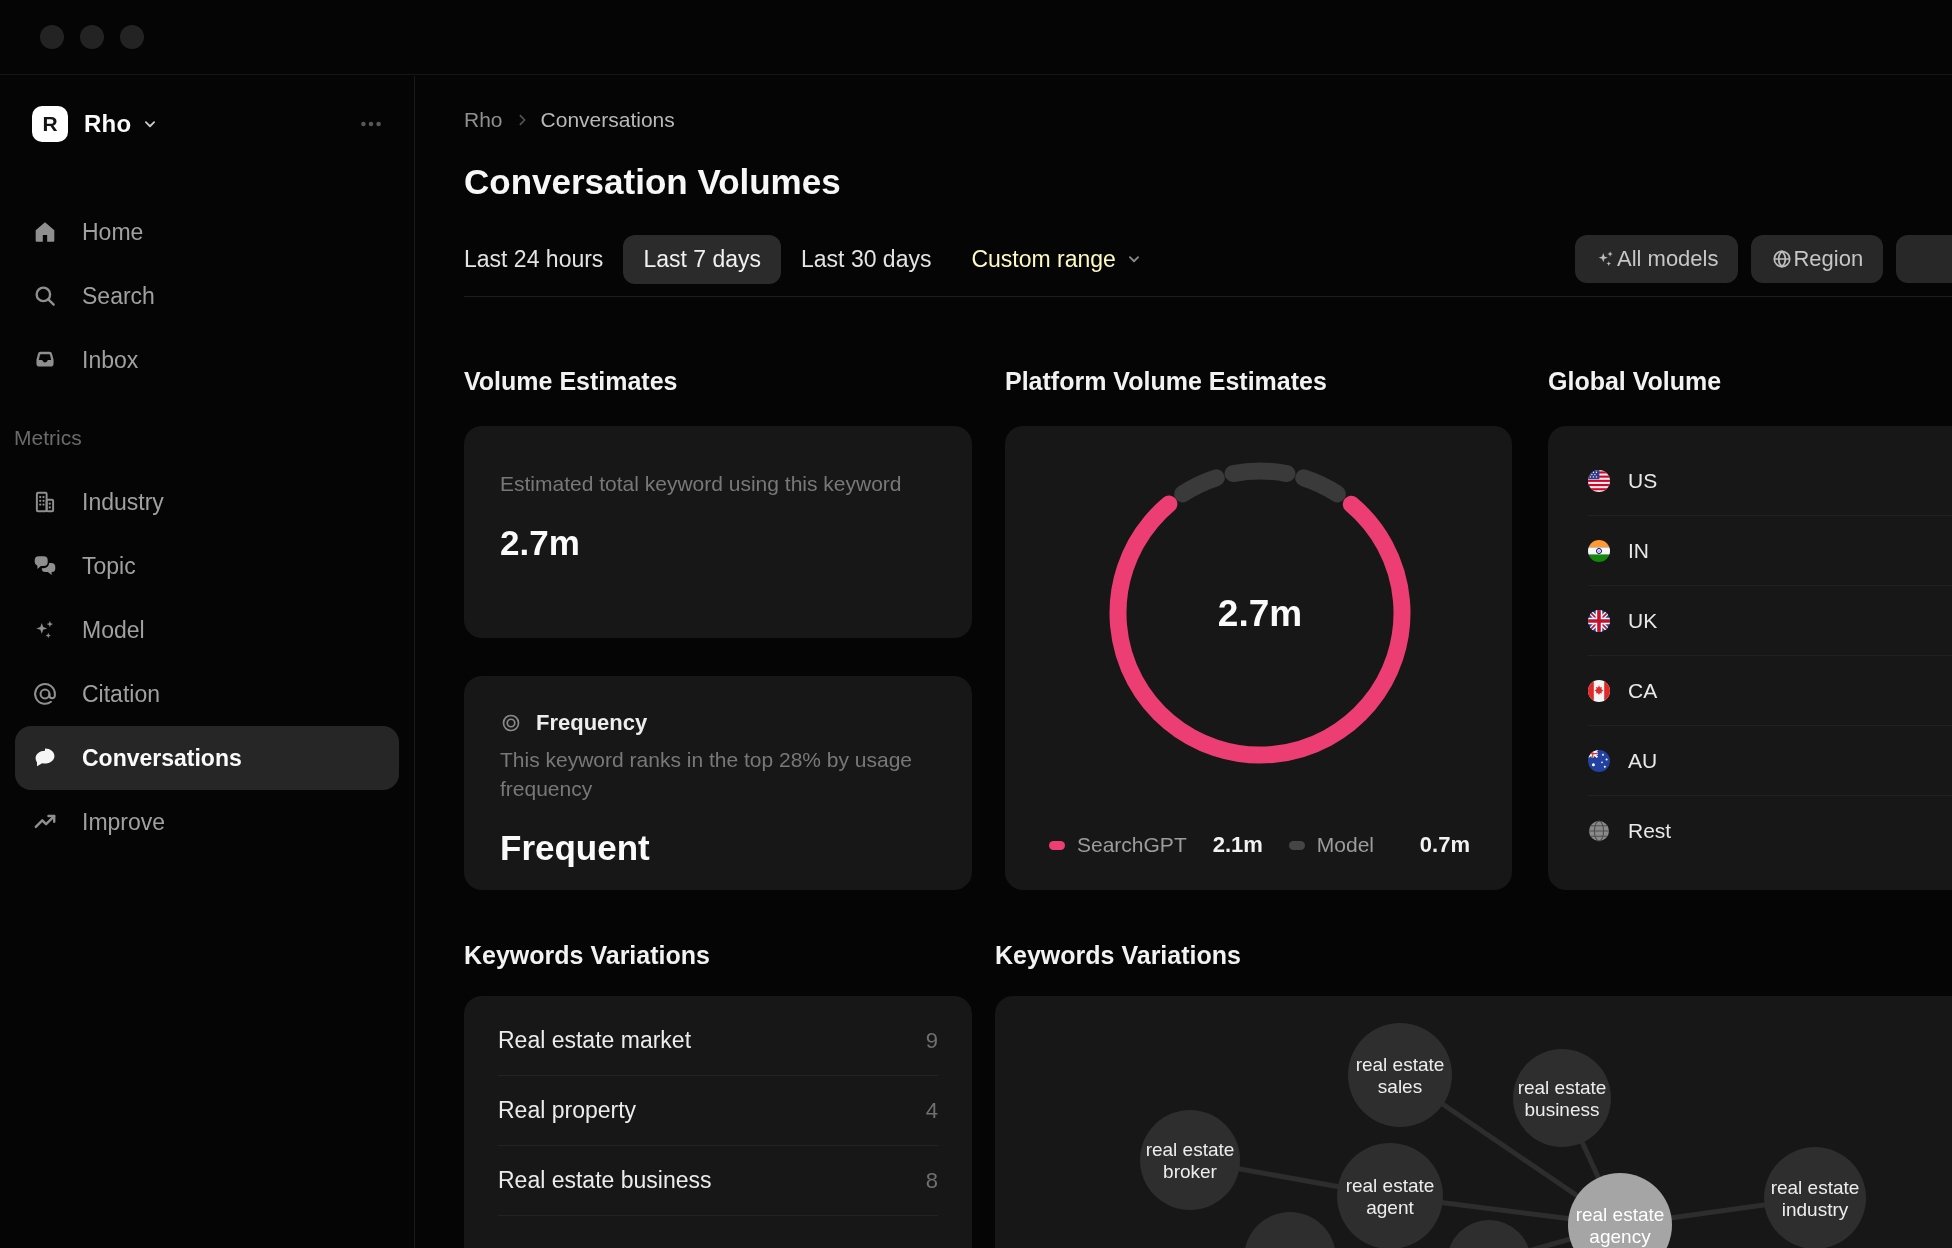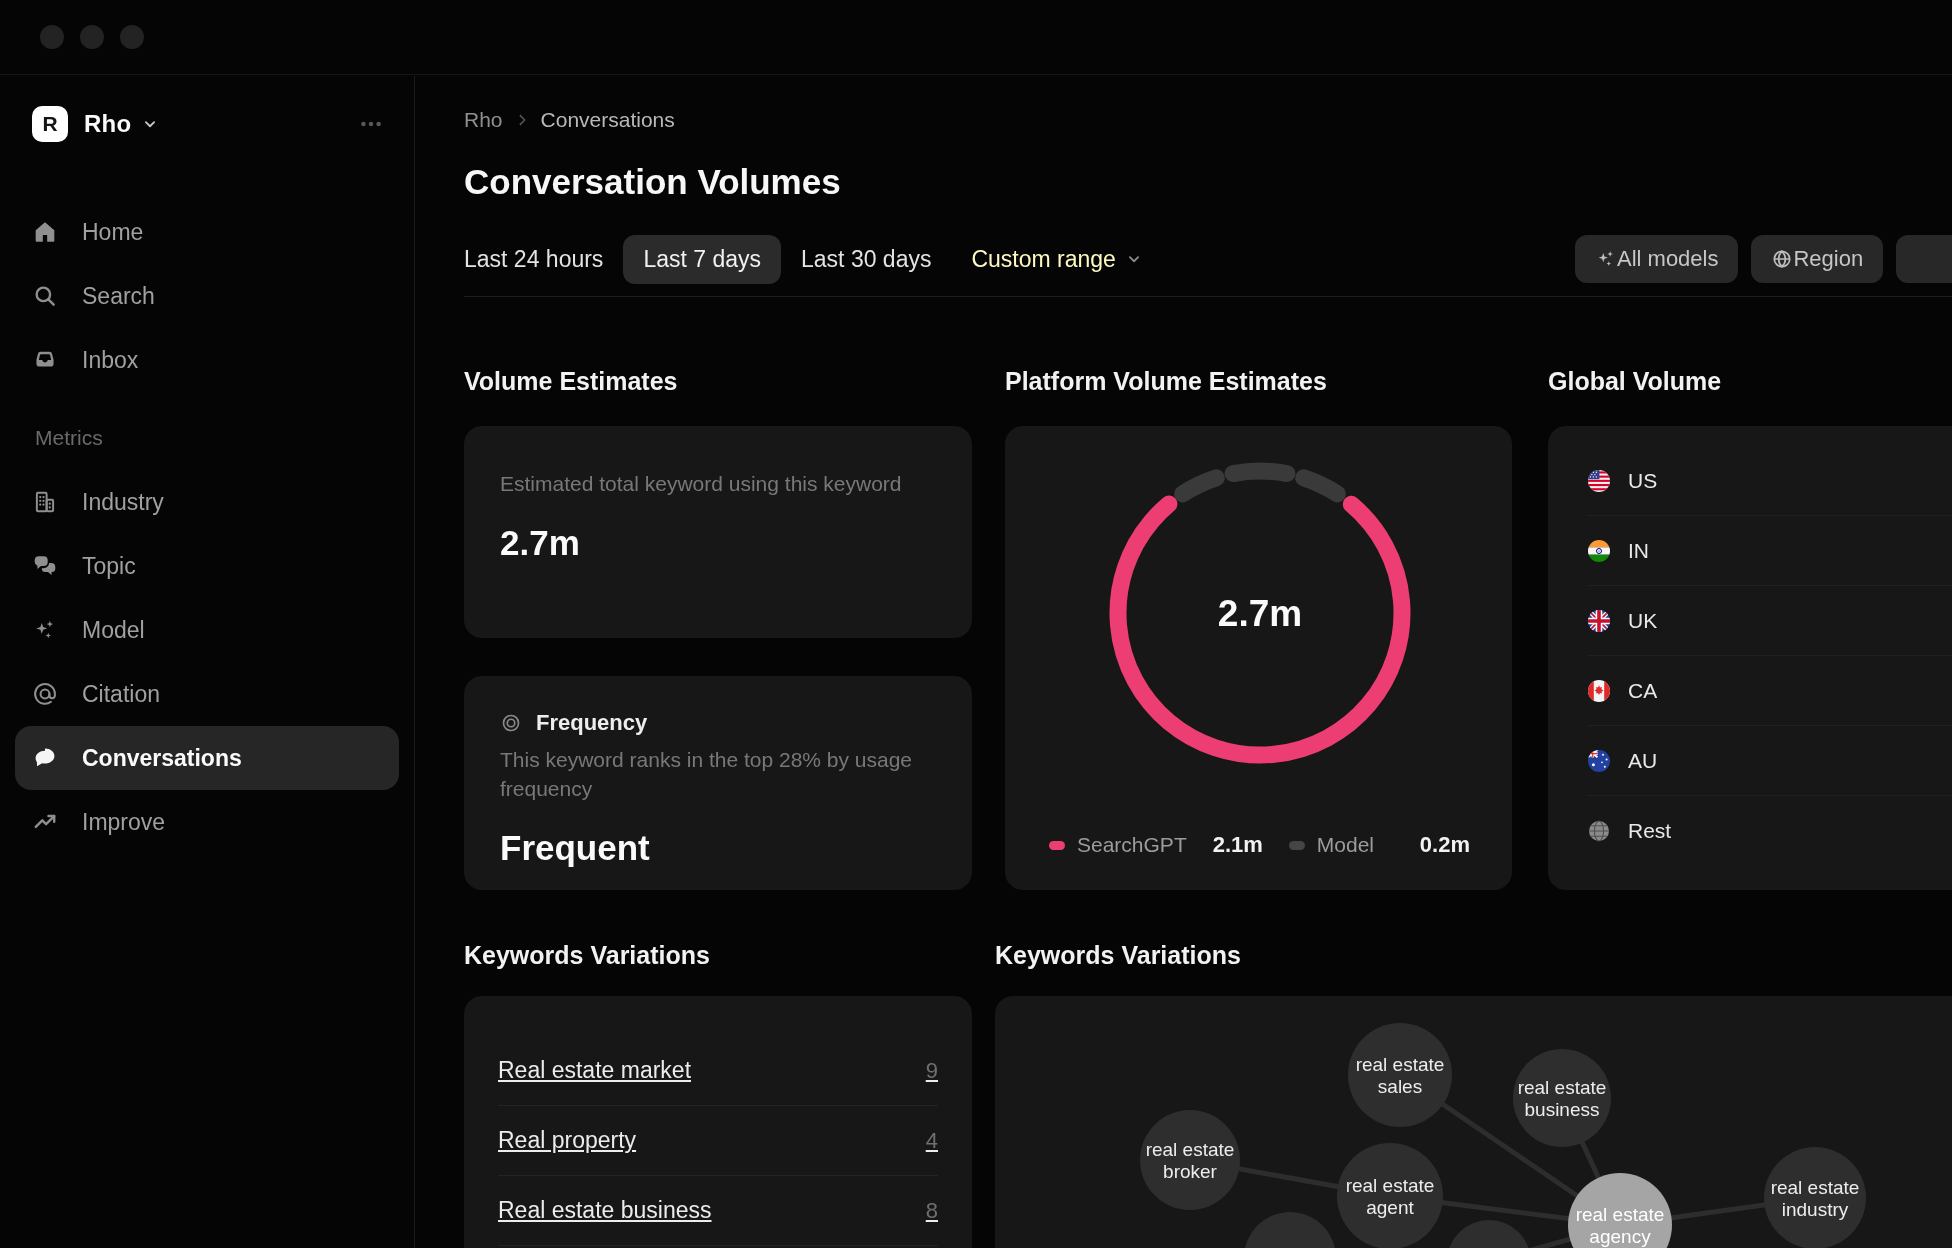--- a/index.html
+++ b/index.html
@@ -22,21 +22,21 @@
   .logo-chevron { width:18px; height:18px; margin-left:10px; color:#c9c9c9; }
   .logo-ellipsis { width:26px; height:26px; margin-left:auto; color:#575757; }
   .nav { margin-top:44px; }
   .nav-item { height:64px; margin:0 15px; border-radius:16px; display:flex; align-items:center;
               padding-left:17px; cursor:default; }
   .nav-item .nav-icon { width:26px; height:26px; color:#8f8f8f; flex:0 0 26px; }
   .nav-item .nav-label { margin-left:24px; font-size:23px; color:#a0a0a0; font-weight:500; }
   .nav-item.active { background:#262626; }
   .nav-item.active .nav-icon { color:#f5f5f5; }
   .nav-item.active .nav-label { color:#fbfbfb; font-weight:600; }
-  .section-label { margin:34px 0 20px 35px; font-size:21px; color:#6a6a6a; font-weight:500; }
+  .section-label { margin:34px 0 20px 14px; font-size:21px; color:#6a6a6a; font-weight:500; }
 
   
   .breadcrumb { position:absolute; left:464px; top:108px; display:flex; align-items:center; gap:11px; font-size:21px; }
   .crumb-root { color:#8f8f8f; }
   .crumb-sep { width:16px; height:16px; color:#565656; }
   .crumb-current { color:#b9b9b9; }
   .page-title { position:absolute; left:464px; top:162px; font-size:35px; font-weight:700; color:#f7f7f7; }
   .tabs { position:absolute; left:444px; top:234px; height:50px; display:flex; align-items:center; }
   .tab { padding:11px 20px; font-size:23px; color:#e3e3e3; font-weight:500; border-radius:12px; display:flex; align-items:center; gap:9px; cursor:default; }
   .tab.active { background:#2b2b2b; color:#f1f1f1; }
@@ -72,21 +72,21 @@
 
   
   .g-rows { padding:20px 0 0 40px; }
   .g-row { height:70px; display:flex; align-items:center; border-bottom:1px solid #212121; }
   .g-row:last-child { border-bottom:none; }
   .flag { width:22px; height:22px; border-radius:50%; overflow:hidden; flex:0 0 22px; }
   .flag svg { width:22px; height:22px; display:block; }
   .g-label { margin-left:18px; font-size:21px; color:#e9e9e9; font-weight:500; }
 
   
-  .k-rows { padding:40px 34px 0 34px;text-decoration:underline; }
+  .k-rows { padding:10px 34px 0 34px; }
   .k-row { height:70px; display:flex; align-items:center; justify-content:space-between; border-bottom:1px solid #232323; }
   .k-label { font-size:23px; color:#ececec; }
   .k-count { font-size:22px; color:#6f6f6f; }
 
   
   #graph-wrap { position:absolute; inset:0; }
   #graph-wrap svg { display:block; }
 </style>
 </head>
 <body>
@@ -289,21 +289,21 @@
     </svg></div>
     <div class="legend" id="donut-legend">
         <div class="legend-group g1">
           <span class="dot-pill" style="background: rgb(237, 62, 115);"></span>
           <span class="legend-label">SearchGPT</span>
           <span class="legend-value">2.1m</span>
         </div>
         <div class="legend-group g2">
           <span class="dot-pill" style="background: rgb(69, 69, 69);"></span>
           <span class="legend-label">Model</span>
-          <span class="legend-value">0.2m</span>
+          <span class="legend-value">0.7m</span>
         </div>
       </div>
   </div>
 
   <div class="card" style="left:1548px; top:426px; width:452px; height:464px;">
     <div class="g-rows" id="global-rows">
         <div class="g-row">
           <span class="flag">
             <svg viewBox="0 0 22 22">
               <rect width="22" height="22" fill="#F0F0F0"></rect>

